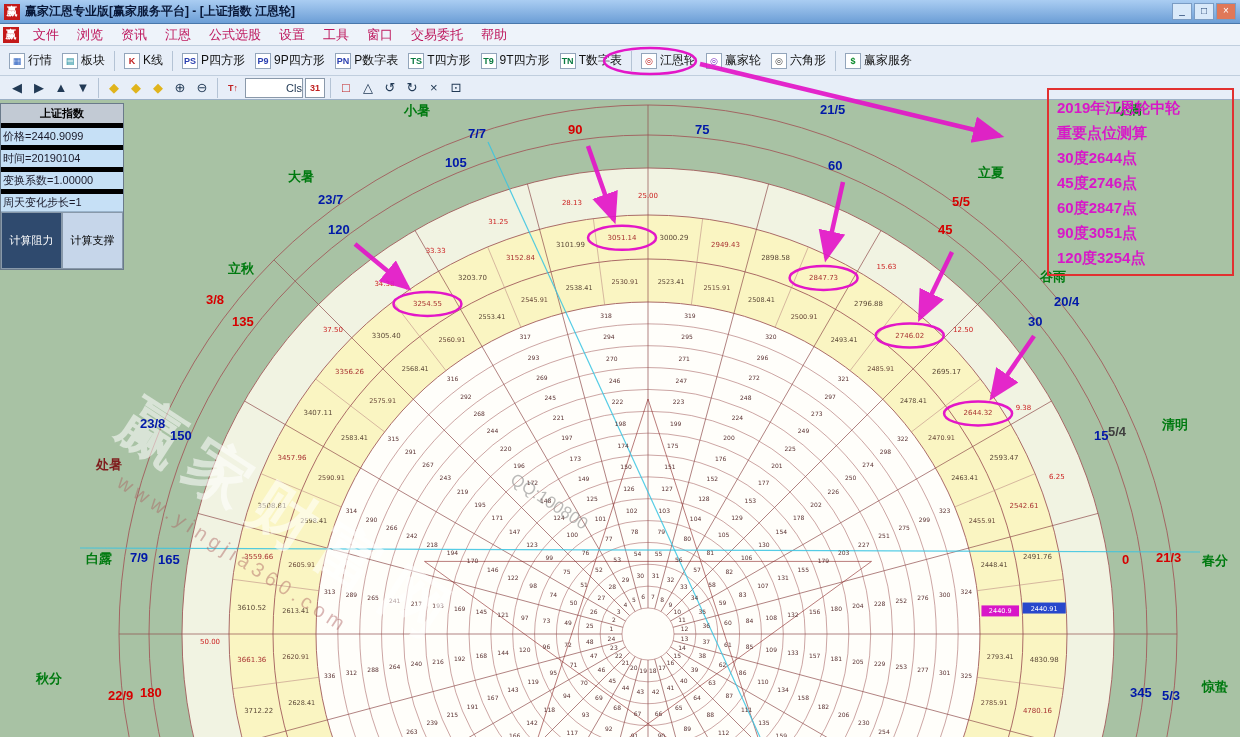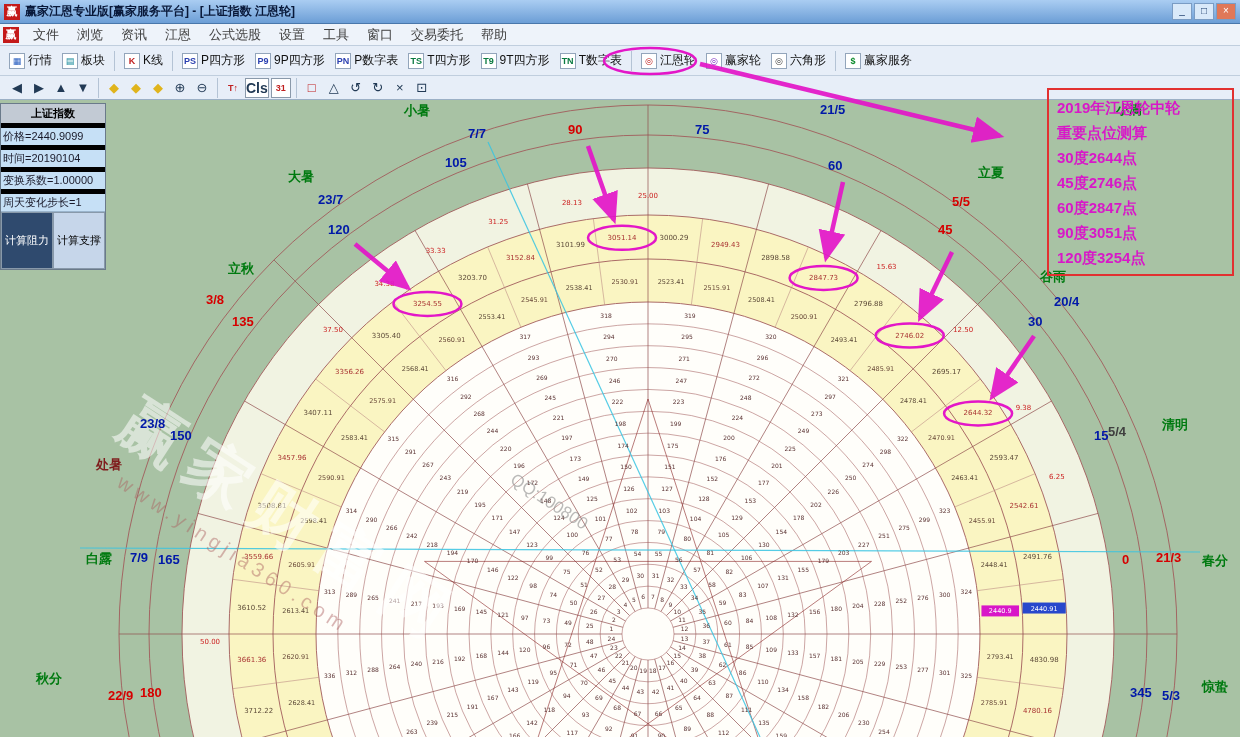--- a/index.html
+++ b/index.html
@@ -7,36 +7,36 @@
   body{font-family:"Liberation Sans","DejaVu Sans",sans-serif;position:relative;background:#a8c2a4;font-size:12px}
   svg{font-family:"DejaVu Sans",sans-serif}
   
   .titlebar{height:24px;background:linear-gradient(180deg,#aacdf2,#6c9ed6);display:flex;align-items:center;padding:0 4px;border-bottom:1px solid #4977ab}
   .app-icon{width:16px;height:16px;background:#c41a1a;color:#fff;font-size:11px;font-weight:bold;display:flex;align-items:center;justify-content:center;margin-right:5px;flex:0 0 auto}
   .title-text{font-size:12px;color:#09193a;font-weight:bold;flex:1;white-space:nowrap}
   .win-btn{width:20px;height:17px;margin-left:2px;background:#d9e9f9;border:1px solid #7a9cc4;font-size:10px;line-height:14px;text-align:center;color:#1a3a6a}
   .win-btn.close{background:#e07858;color:#fff}
   
   .menubar{height:22px;background:#eef3fa;border-bottom:1px solid #c0cede;display:flex;align-items:center;padding-left:3px}
-  .menu-item{font-size:13px;padding:0 9px;color:#404040;white-space:nowrap}
+  .menu-item{font-size:13px;padding:0 9px;color:#be185d;white-space:nowrap}
   
   .toolbar1{height:30px;background:#e7eef8;border-bottom:1px solid #c0cede;display:flex;align-items:center;padding-left:4px}
   .tb1-item{display:flex;align-items:center;font-size:12px;padding:0 5px;color:#111;height:24px;white-space:nowrap}
   .chip{min-width:16px;height:16px;border:1px solid #93a5bb;background:#fff;font-size:9px;font-weight:bold;display:flex;align-items:center;justify-content:center;margin-right:3px;padding:0 1px}
   .sep{width:1px;height:20px;background:#b4c3d5;margin:0 4px;flex:0 0 auto}
   .toolbar2{height:24px;background:#e7eef8;border-bottom:1px solid #9cb0c6;display:flex;align-items:center;padding-left:6px}
   .tb2-btn{display:flex;align-items:center;justify-content:center;min-width:20px;height:20px;font-size:13px;color:#223a55;margin:0 1px}
   .tb2-btn.boxed{border:1px solid #8a99aa;background:#fff}
   
   .chart{position:absolute;left:0;top:100px;width:1240px;height:637px;background:#a8c2a4;overflow:hidden}
   #wheel-holder{position:absolute;left:0;top:0;z-index:1}
   #labels{position:absolute;left:0;top:0;width:1240px;height:637px;z-index:30;pointer-events:none}
   .lbl{position:absolute;font-weight:bold;font-size:13px;white-space:nowrap}
   
-  .info{position:absolute;left:0;top:3px;width:106px;z-index:45;font-size:11px;border:1px solid #6a7a8a;background:#fde047}
+  .info{position:absolute;left:0;top:3px;width:124px;z-index:45;font-size:11px;border:1px solid #6a7a8a;background:#fde047}
   .info-h{background:#c2cad4;text-align:center;font-weight:bold;padding:2px 0;color:#000}
   .info-r{background:#c6e0f6;padding:1px 2px;border-top:5px solid #000000;white-space:nowrap;color:#1a1a2a}
   .info-btns{display:flex;border-top:1px solid #9ab4cc}
   .info-btn{flex:1;text-align:center;padding:20px 0;background:#c6d6ea;border:1px solid #8899aa;font-size:11px;color:#000}
   .info-btn.active{background:#2f4a6e;color:#fff}
   
   .redbox{position:absolute;left:1047px;top:88px;width:187px;height:188px;border:2px solid #e23030;z-index:55;padding:5px 8px;pointer-events:none}
   .redbox div{color:#d818c8;font-size:15px;font-weight:bold;line-height:25px;white-space:nowrap}
   
   .watermark{position:absolute;left:150px;top:278px;transform:rotate(33deg);transform-origin:0 0;z-index:20;pointer-events:none;white-space:nowrap}
@@ -137,21 +137,21 @@
     <div class="tb2-btn">▲</div>
     <div class="tb2-btn">▼</div>
     <div class="sep"></div>
     <div class="tb2-btn" style="color: rgb(224, 180, 28);">◆</div>
     <div class="tb2-btn" style="color: rgb(224, 180, 28);">◆</div>
     <div class="tb2-btn" style="color: rgb(224, 180, 28);">◆</div>
     <div class="tb2-btn">⊕</div>
     <div class="tb2-btn">⊖</div>
     <div class="sep"></div>
     <div class="tb2-btn" style="color: rgb(192, 32, 32); font-size: 9px; font-weight: bold;">T↑</div>
-    <div class="tb2-btn boxed" style="font-size: 14px; font-weight: bold;">Cls</div>
+    <div class="tb2-btn boxed" style="font-size: 11px; font-weight: normal; padding-left: 40px;">Cls</div>
     <div class="tb2-btn boxed" style="color: rgb(192, 32, 32); font-size: 9px; font-weight: bold;">31</div>
     <div class="sep"></div>
     <div class="tb2-btn" style="color: rgb(192, 32, 32);">□</div>
     <div class="tb2-btn">△</div>
     <div class="tb2-btn">↺</div>
     <div class="tb2-btn">↻</div>
     <div class="tb2-btn">×</div>
     <div class="tb2-btn">⊡</div>
   </div>
 

